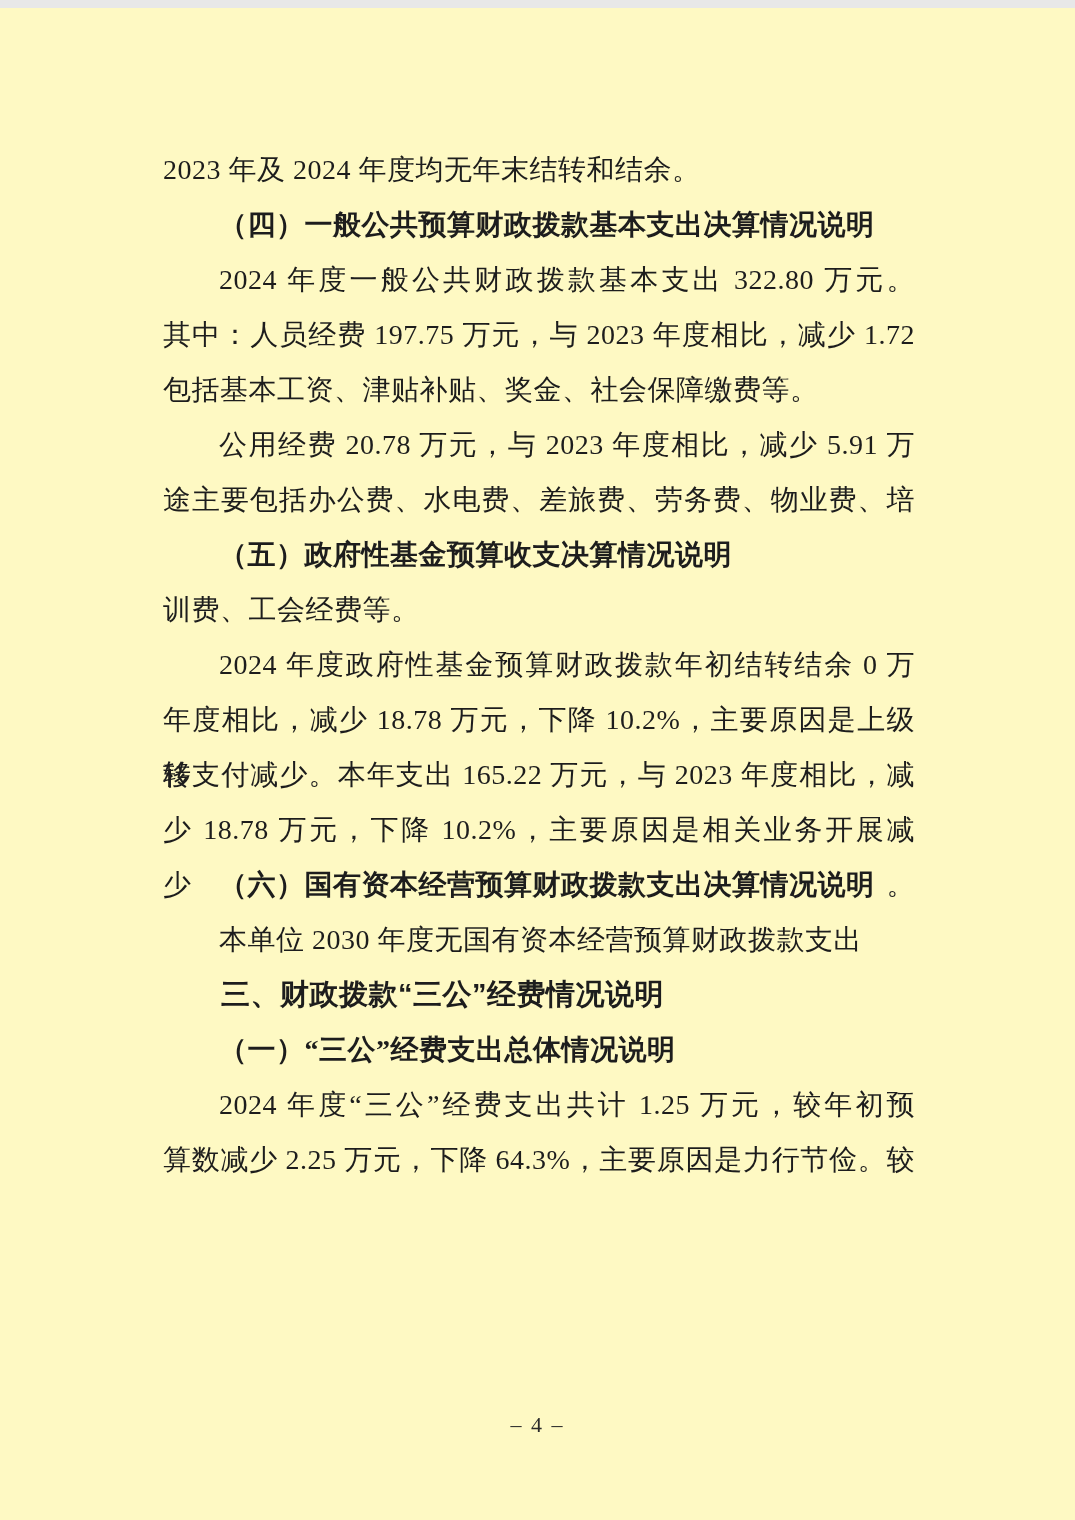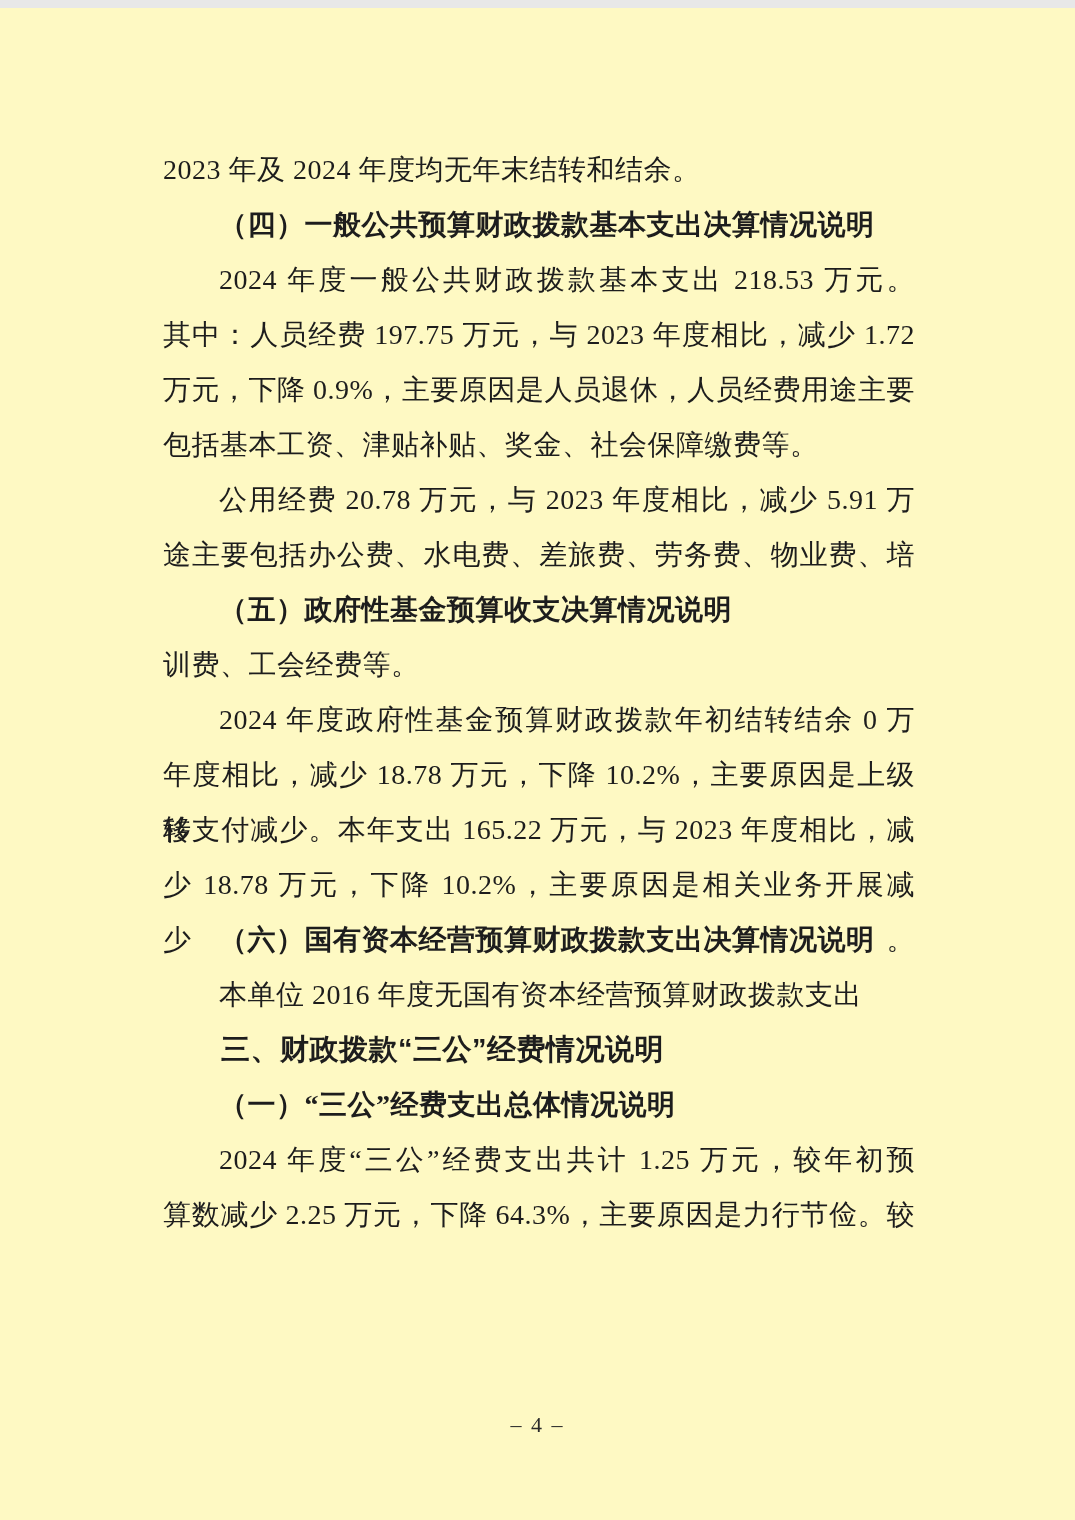--- a/index.html
+++ b/index.html
@@ -52,34 +52,33 @@
   }
 </style>
 </head>
 <body>
 
 <div class="page">
 
   <div class="text-block">
     <div class="line">2023 年及 2024 年度均无年末结转和结余。</div>
     <div class="line h2 indent">（四）一般公共预算财政拨款基本支出决算情况说明</div>
-    <div class="line fill indent">2024 年度一般公共财政拨款基本支出 218.53 万元。</div>
+    <div class="line fill indent">2024 年度一般公共财政拨款基本支出 322.80 万元。</div>
     <div class="line fill">其中：人员经费 197.75 万元，与 2023 年度相比，减少 1.72</div>
-    <div class="line fill">万元，下降 0.9%，主要原因是人员退休，人员经费用途主要</div>
     <div class="line">包括基本工资、津贴补贴、奖金、社会保障缴费等。</div>
     <div class="line fill indent">公用经费 20.78 万元，与 2023 年度相比，减少 5.91 万</div>
     <div class="line fill">途主要包括办公费、水电费、差旅费、劳务费、物业费、培</div>
     <div class="line h2 indent">（五）政府性基金预算收支决算情况说明</div>
     <div class="line">训费、工会经费等。</div>
     <div class="line fill indent">2024 年度政府性基金预算财政拨款年初结转结余 0 万</div>
     <div class="line fill">年度相比，减少 18.78 万元，下降 10.2%，主要原因是上级转</div>
     <div class="line fill">移支付减少。本年支出 165.22 万元，与 2023 年度相比，减</div>
     <div class="line fill">少 18.78 万元，下降 10.2%，主要原因是相关业务开展减少。</div>
     <div class="line h2 indent">（六）国有资本经营预算财政拨款支出决算情况说明</div>
-    <div class="line indent">本单位 2016 年度无国有资本经营预算财政拨款支出</div>
+    <div class="line indent">本单位 2030 年度无国有资本经营预算财政拨款支出</div>
     <div class="line h1 indent">三、财政拨款“三公”经费情况说明</div>
     <div class="line h2 indent">（一）“三公”经费支出总体情况说明</div>
     <div class="line fill indent">2024 年度“三公”经费支出共计 1.25 万元，较年初预</div>
     <div class="line fill">算数减少 2.25 万元，下降 64.3%，主要原因是力行节俭。较</div>
   </div>
 
   <div class="page-footer">– 4 –</div>
 
 </div>
 

